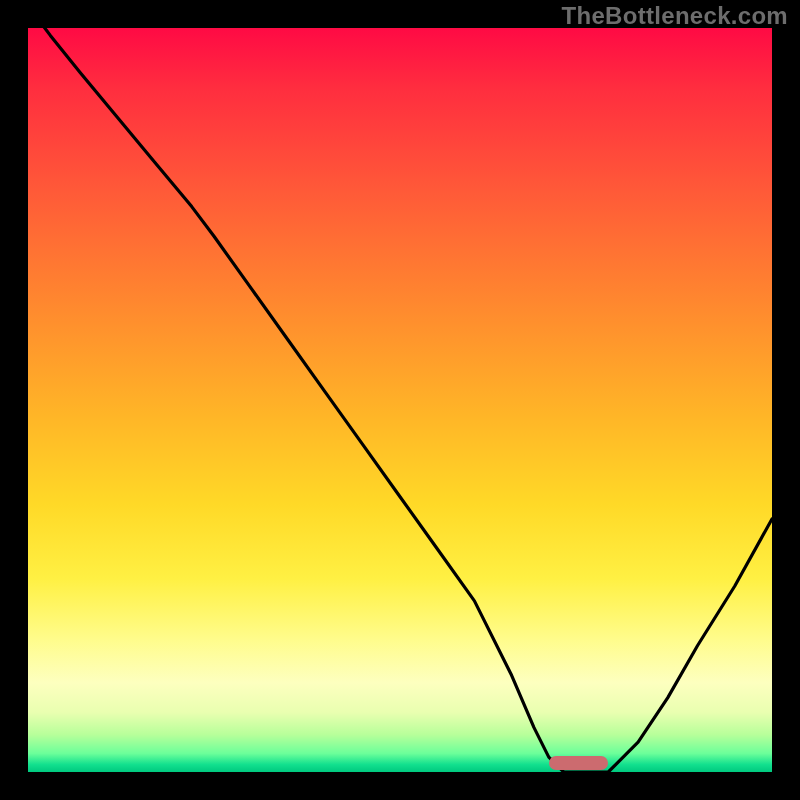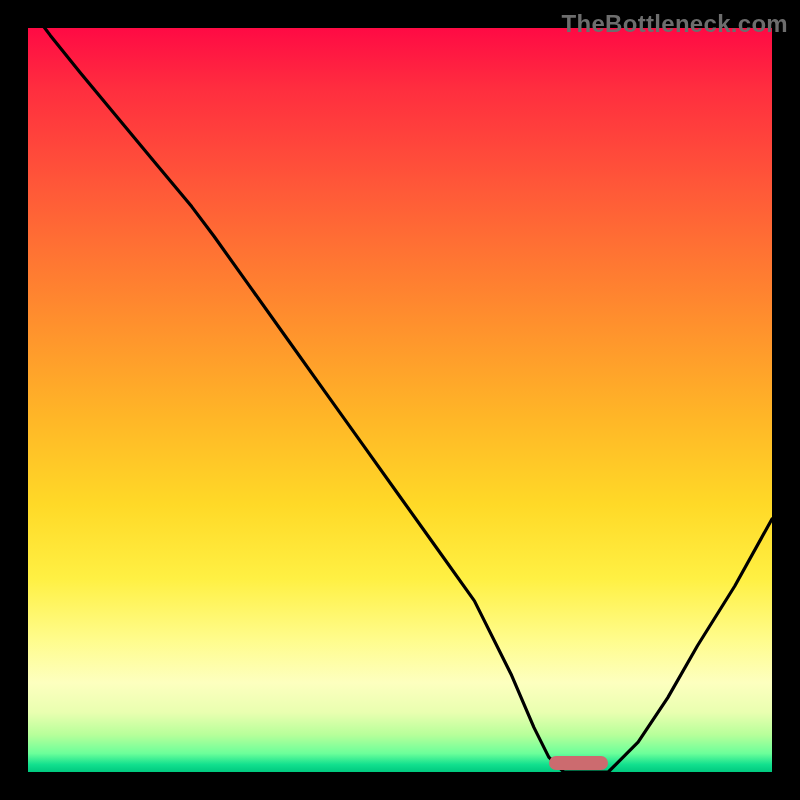--- a/index.html
+++ b/index.html
@@ -12,21 +12,21 @@
     font-family: Arial, Helvetica, sans-serif;
   }
   .frame {
     position: relative;
     width: 800px;
     height: 800px;
     background: #000;
   }
   .watermark {
     position: absolute;
-    top: 10px;
+    top: 2px;
     right: 12px;
     color: #6d6d6d;
     font-size: 24px;
     font-weight: 600;
     letter-spacing: 0.3px;
     z-index: 5;
   }
   .plot {
     position: absolute;
     left: 28px;

